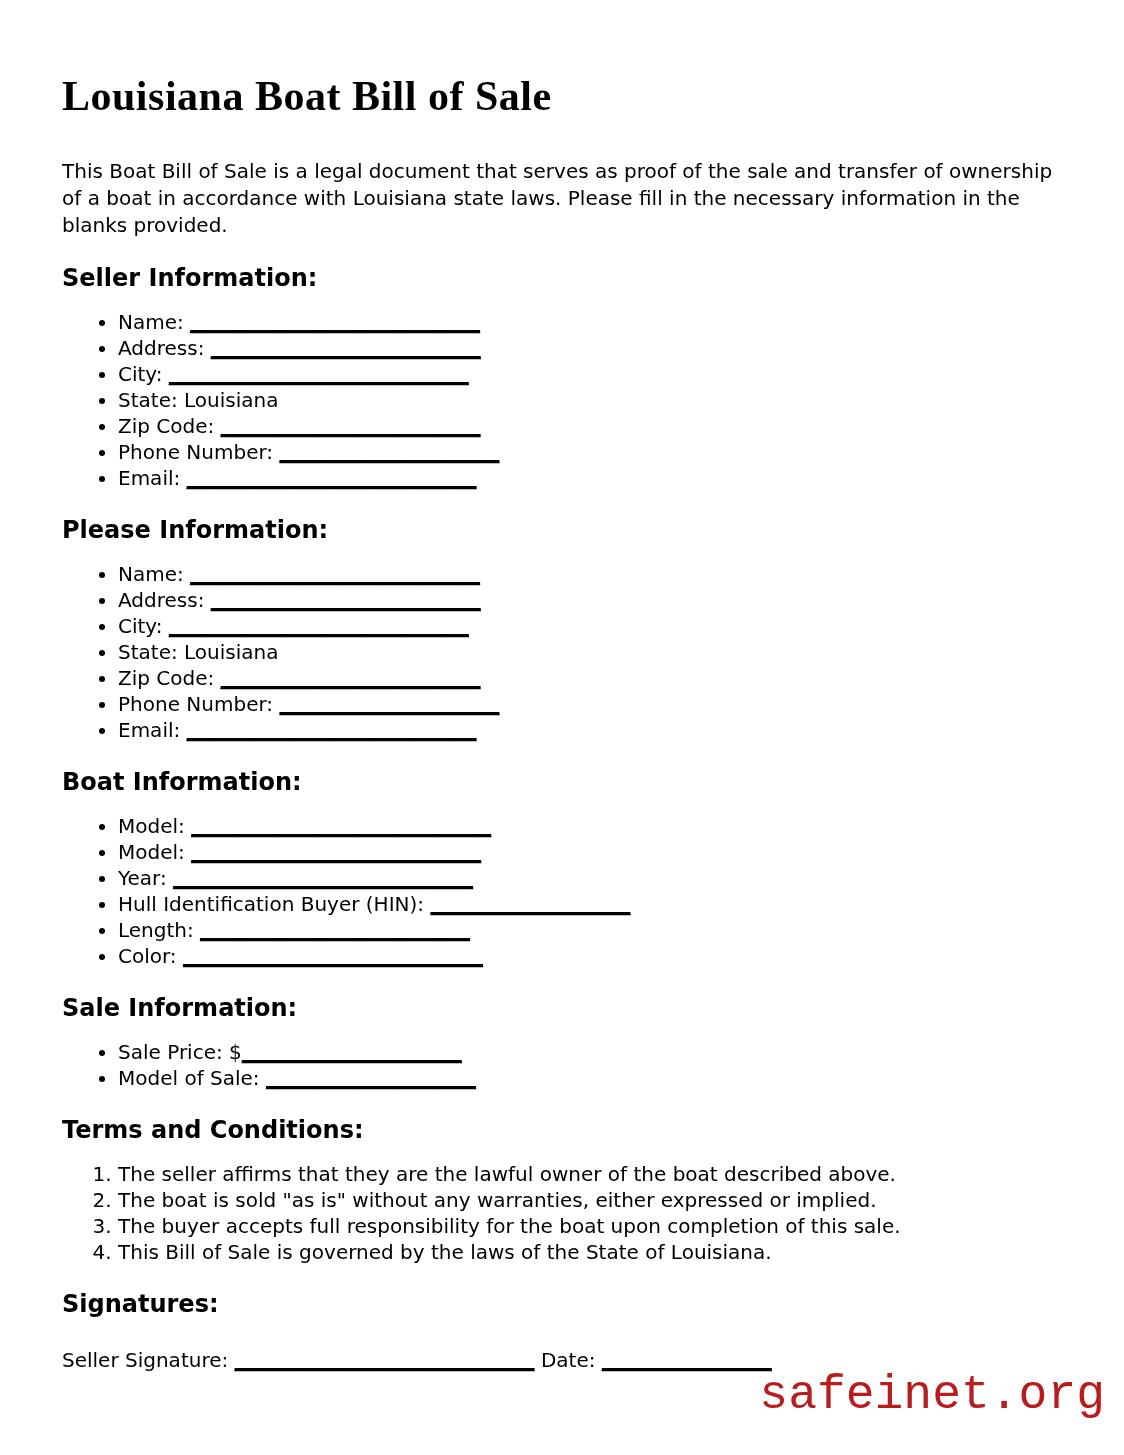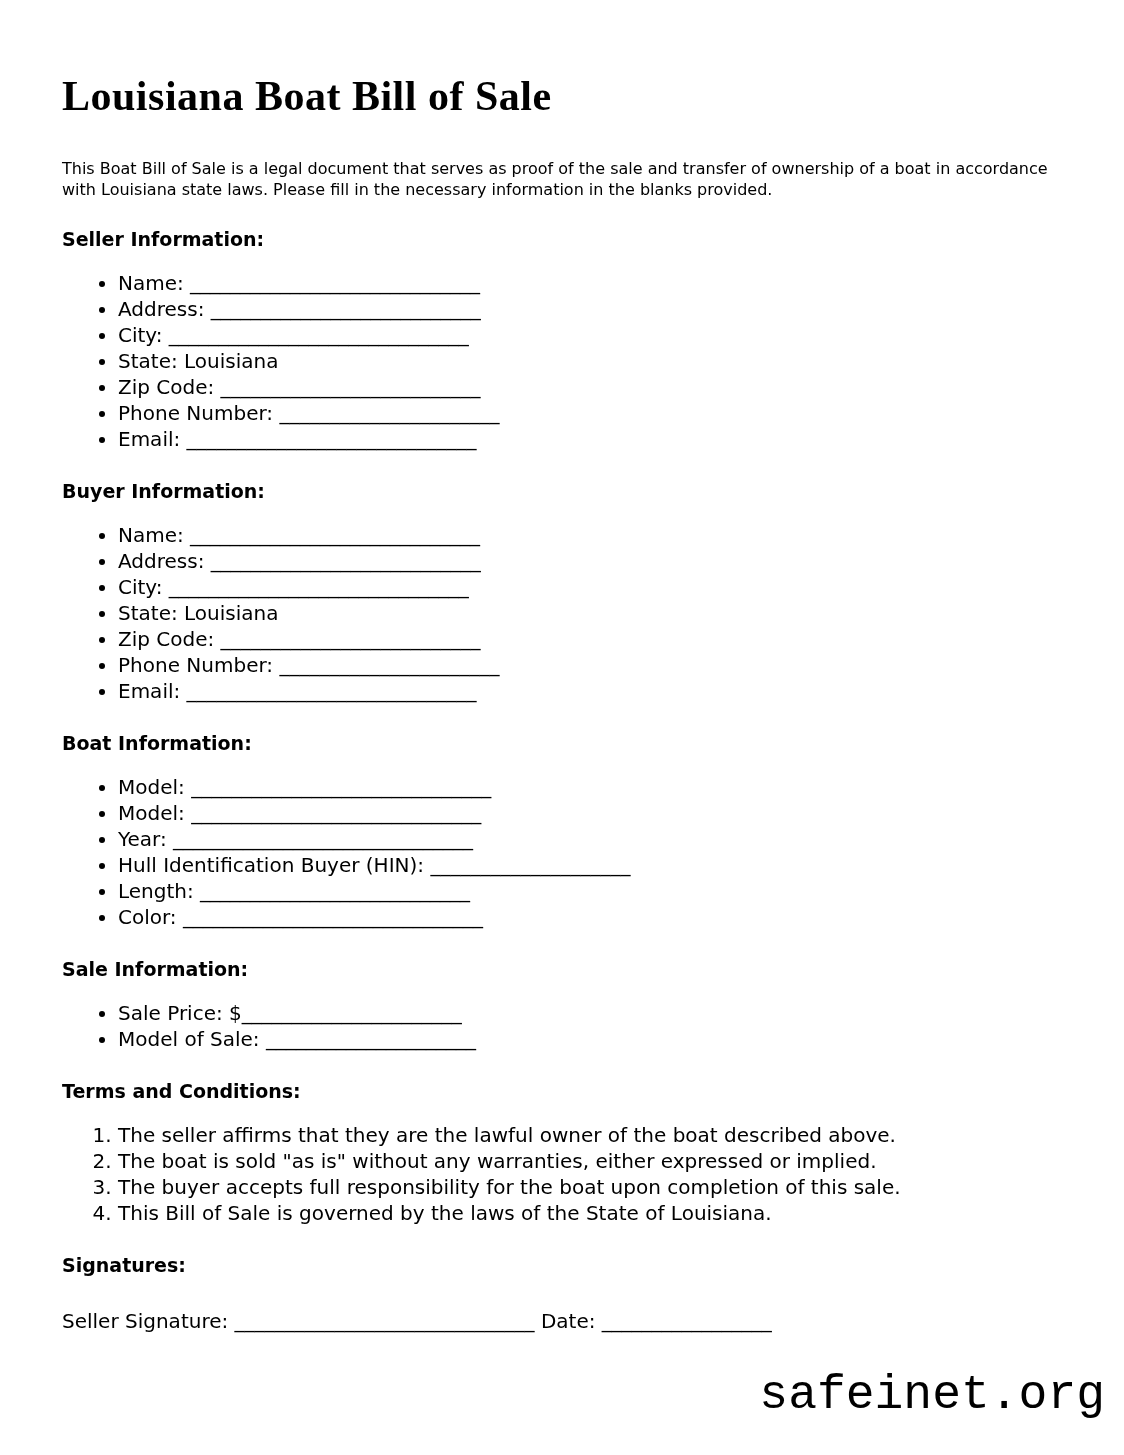--- a/index.html
+++ b/index.html
@@ -19,79 +19,80 @@
   }
   h1.doc-title {
     font-size: 42px;
     line-height: 48px;
     font-weight: bold;
     margin: 12px 0 0 0;
     letter-spacing: 0.5px;
     font-family: Liberation Serif, serif;
   }
   p.intro {
-    font-size: 16px;
-    line-height: 21px;
+    font-size: 20px;
+    line-height: 27px;
     margin: 38px 0 0 0;
     max-width: 995px;
   }
   h2.section-heading {
-    font-size: 19px;
+    font-size: 24px;
     line-height: 26px;
     font-weight: bold;
     margin: 26px 0 0 0;
   }
   ul.field-list, ol.terms-list {
     margin: 18px 0 0 0;
     padding: 0 0 0 56px;
   }
   ul.field-list li, ol.terms-list li {
     font-size: 20px;
     line-height: 26px;
   }
   .blank {
     white-space: nowrap;
+    text-decoration: underline;
   }
   .money {
     white-space: nowrap;
   }
   p.signature-line {
     font-size: 20px;
     line-height: 26px;
     margin: 30px 0 0 0;
   }
   .watermark {
     position: absolute;
     top: 1370px;
     right: 19px;
     font-family: "Liberation Mono", "DejaVu Sans Mono", monospace;
     font-size: 48px;
     line-height: 50px;
-    color: #000000;
+    color: #b91c1c;
   }
 </style>
 </head>
 <body>
 
 <h1 class="doc-title">Louisiana Boat Bill of Sale</h1>
 
 <p class="intro">This Boat Bill of Sale is a legal document that serves as proof of the sale and transfer of ownership of a boat in accordance with Louisiana state laws. Please fill in the necessary information in the blanks provided.</p>
 
 <h2 class="section-heading">Seller Information:</h2>
 <ul class="field-list">
   <li><span>Name:</span> <span class="blank">_____________________________</span></li>
   <li><span>Address:</span> <span class="blank">___________________________</span></li>
   <li><span>City:</span> <span class="blank">______________________________</span></li>
   <li><span>State:</span> <span>Louisiana</span></li>
   <li><span>Zip Code:</span> <span class="blank">__________________________</span></li>
   <li><span>Phone Number:</span> <span class="blank">______________________</span></li>
   <li><span>Email:</span> <span class="blank">_____________________________</span></li>
 </ul>
 
-<h2 class="section-heading">Buyer Information:</h2>
+<h2 class="section-heading">Please Information:</h2>
 <ul class="field-list">
   <li><span>Name:</span> <span class="blank">_____________________________</span></li>
   <li><span>Address:</span> <span class="blank">___________________________</span></li>
   <li><span>City:</span> <span class="blank">______________________________</span></li>
   <li><span>State:</span> <span>Louisiana</span></li>
   <li><span>Zip Code:</span> <span class="blank">__________________________</span></li>
   <li><span>Phone Number:</span> <span class="blank">______________________</span></li>
   <li><span>Email:</span> <span class="blank">_____________________________</span></li>
 </ul>
 

